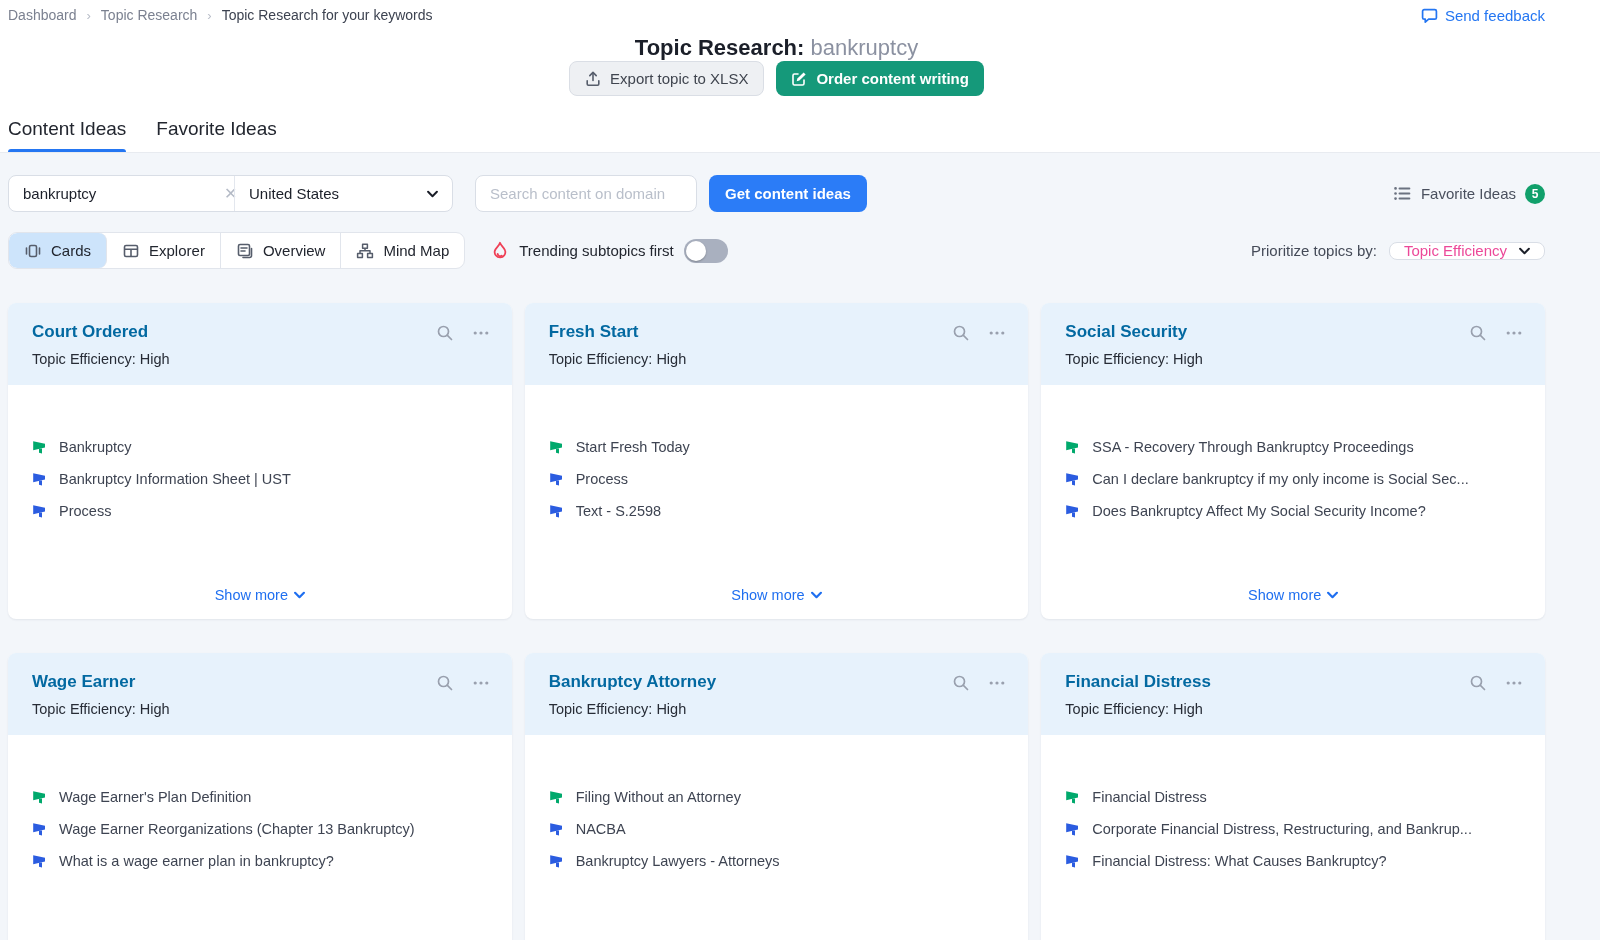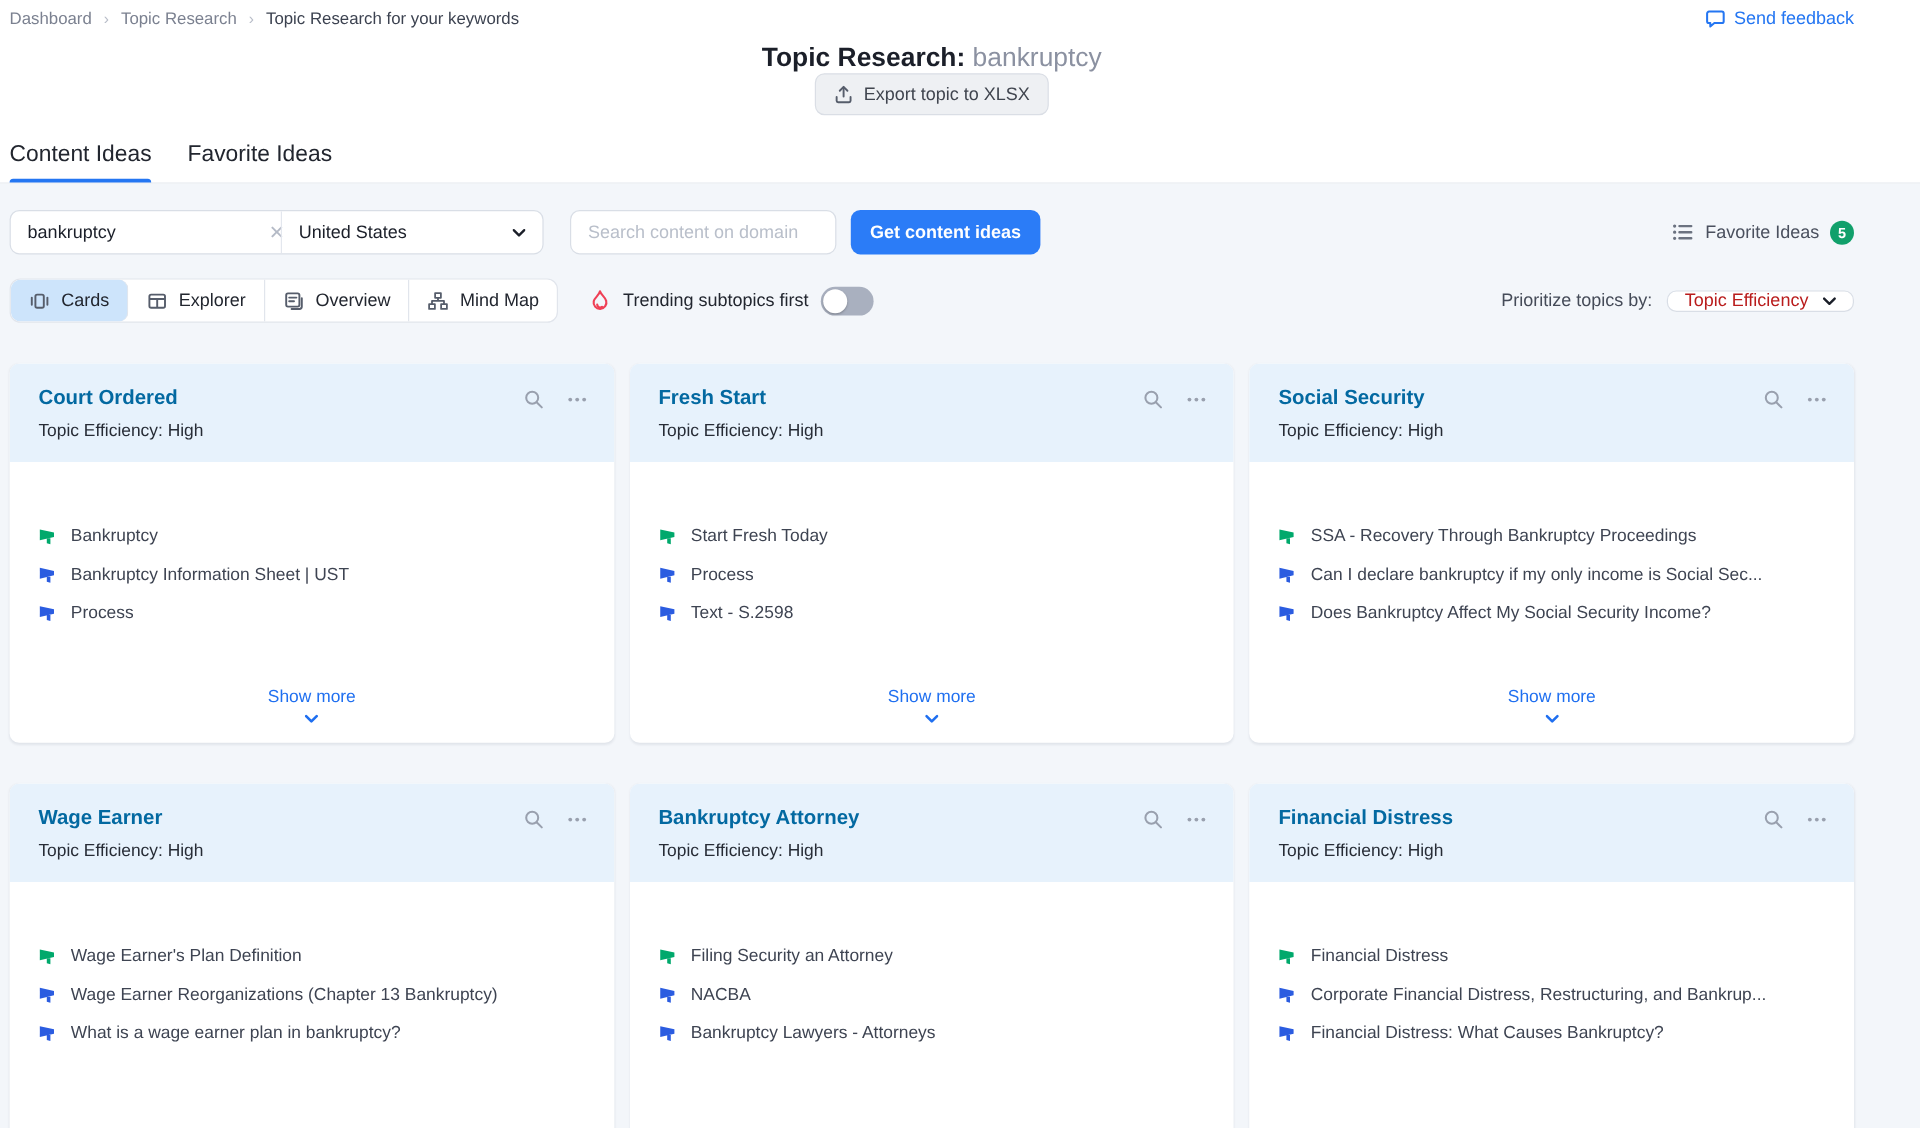--- a/index.html
+++ b/index.html
@@ -56,37 +56,37 @@
   .segment { display:flex; align-items:center; gap:9px; padding:0 15px; height:35px; font-size:15px; color:#22262f; cursor:pointer; border-right:1px solid #e1e5ec; }
   .segment:last-child { border-right:none; }
   .segment.active { background:#cde4fb; border-radius:8px; }
   .seg-icon { color:#565d6b; display:flex; }
   .trend-toggle { display:flex; align-items:center; gap:10px; }
   .trend-label { font-size:15px; color:#22262f; }
   .toggle { width:44px; height:24px; border-radius:12px; background:#a9b0bf; position:relative; cursor:pointer; }
   .toggle .knob { position:absolute; top:2px; left:2px; width:20px; height:20px; border-radius:50%; background:#fff; box-shadow:0 1px 2px rgba(0,0,0,.25); }
   .prioritize { display:flex; align-items:center; gap:12px; }
   .prioritize .lbl { font-size:15px; color:#454b58; }
-  .dropdown { display:flex; align-items:center; gap:12px; background:#fff; border:1px solid #d9dee6; border-radius:8px; height:18px; padding:0 14px; font-size:15px; color:#b91c1c; cursor:pointer; }
+  .dropdown { display:flex; align-items:center; gap:12px; background:#fff; border:1px solid #d9dee6; border-radius:8px; height:18px; padding:0 14px; font-size:15px; color:#ec4899; cursor:pointer; }
   
   .cards-grid { display:grid; grid-template-columns:repeat(3, 1fr); gap:20px 13px; margin-top:34px; }
   .card { background:#fff; border-radius:8px; box-shadow:0 1px 2px rgba(30,40,60,.08); display:flex; flex-direction:column; overflow:hidden; }
   .row-1 .card { height:316px; } .row-2-height { height:332px !important; }
   .card-head { background:#e7f2fc; padding:19px 22px 18px 24px; display:flex; justify-content:space-between; align-items:flex-start; }
   .card-title { font-size:17px; font-weight:bold; color:#0369a1; }
   .card-sub { margin-top:9px; font-size:14.5px; color:#272c36; }
   .card-actions { display:flex; align-items:center; gap:18px; padding-top:2px; }
   .icon-btn { color:#99a0ae; cursor:pointer; display:flex; }
   .card-body { display:flex; flex-direction:column; flex:1; padding:54px 24px 10px 24px; }
   .idea-list { list-style:none; display:flex; flex-direction:column; gap:16px; }
   .idea { display:flex; align-items:center; gap:11px; cursor:pointer; }
   .idea-text { font-size:14.5px; color:#3e4452; white-space:nowrap; overflow:hidden; }
   .mg { display:flex; flex:none; }
   .mg-green { color:#00a96c; } .mg-blue { color:#2b5ce0; }
-  .show-more { margin-top:auto; align-self:center; display:flex; align-items:center; gap:6px; background:none; border:none; color:#1f6ff0; font-size:14.5px; cursor:pointer; font-family:inherit; padding:6px 0;flex-direction:column; }
+  .show-more { margin-top:auto; align-self:center; display:flex; align-items:center; gap:6px; background:none; border:none; color:#1f6ff0; font-size:14.5px; cursor:pointer; font-family:inherit; padding:6px 0; }
 </style>
 </head>
 <body>
 
 <div class="topbar">
   <div class="crumb-row">
     <nav class="breadcrumb">
       <span class="crumb">Dashboard</span>
       <span class="sep">›</span>
       <span class="crumb">Topic Research</span>
@@ -112,20 +112,29 @@
       <button class="btn btn-gray">
         <span style="display:flex;">
           <svg width="16" height="16" viewBox="0 0 16 16" fill="none" stroke="#565d6b" stroke-width="1.6" stroke-linecap="round" stroke-linejoin="round">
               <path d="M8 9.5V1.8"></path>
               <path d="M4.8 4.6 8 1.4l3.2 3.2"></path>
               <path d="M2.2 9.8v3.2c0 .7.5 1.2 1.2 1.2h9.2c.7 0 1.2-.5 1.2-1.2V9.8"></path>
             </svg>
         </span>
         <span>Export topic to XLSX</span>
       </button>
+      <button class="btn btn-green">
+        <span style="display:flex;">
+          <svg width="16" height="16" viewBox="0 0 16 16">
+              <path d="M13 9v3.6c0 .8-.6 1.4-1.4 1.4H3.4c-.8 0-1.4-.6-1.4-1.4V4.4C2 3.6 2.6 3 3.4 3H7" fill="none" stroke="#fff" stroke-width="1.6" stroke-linecap="round"></path>
+              <path d="M12.6 1.4l2 2L8.4 9.6l-2.7.7.7-2.7 6.2-6.2z" fill="#fff"></path>
+            </svg>
+        </span>
+        <span>Order content writing</span>
+      </button>
     </div>
   </div>
 
   <div class="tabs">
     <div class="tab active">Content Ideas</div>
     <div class="tab">Favorite Ideas</div>
   </div>
 </div>
 
 <div class="content">
@@ -503,21 +512,21 @@
       </header>
       <div class="card-body">
         <ul class="idea-list">
           <li class="idea">
               <span class="mg mg-green">
                 <svg width="16" height="16" viewBox="0 0 16 16" fill="currentColor">
                   <path d="M1.2 2.2 13 4.8v3.6L1.2 11.2z"></path>
                   <path d="M7 9.6h3v5l-3-.9z"></path>
                 </svg>
               </span>
-              <span class="idea-text">Filing Security an Attorney</span>
+              <span class="idea-text">Filing Without an Attorney</span>
             </li>
           <li class="idea">
               <span class="mg mg-blue">
                 <svg width="16" height="16" viewBox="0 0 16 16" fill="currentColor">
                   <path d="M1.2 2.2 13 4.8v3.6L1.2 11.2z"></path>
                   <path d="M7 9.6h3v5l-3-.9z"></path>
                 </svg>
               </span>
               <span class="idea-text">NACBA</span>
             </li>

